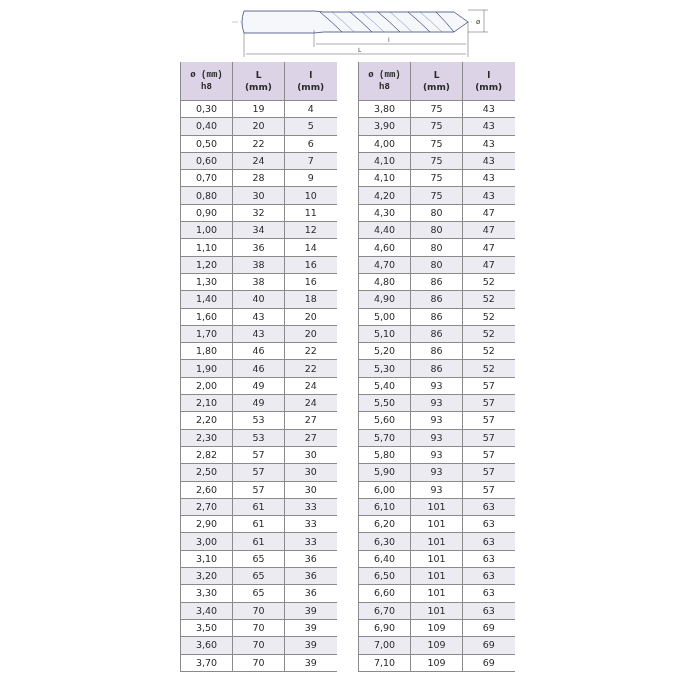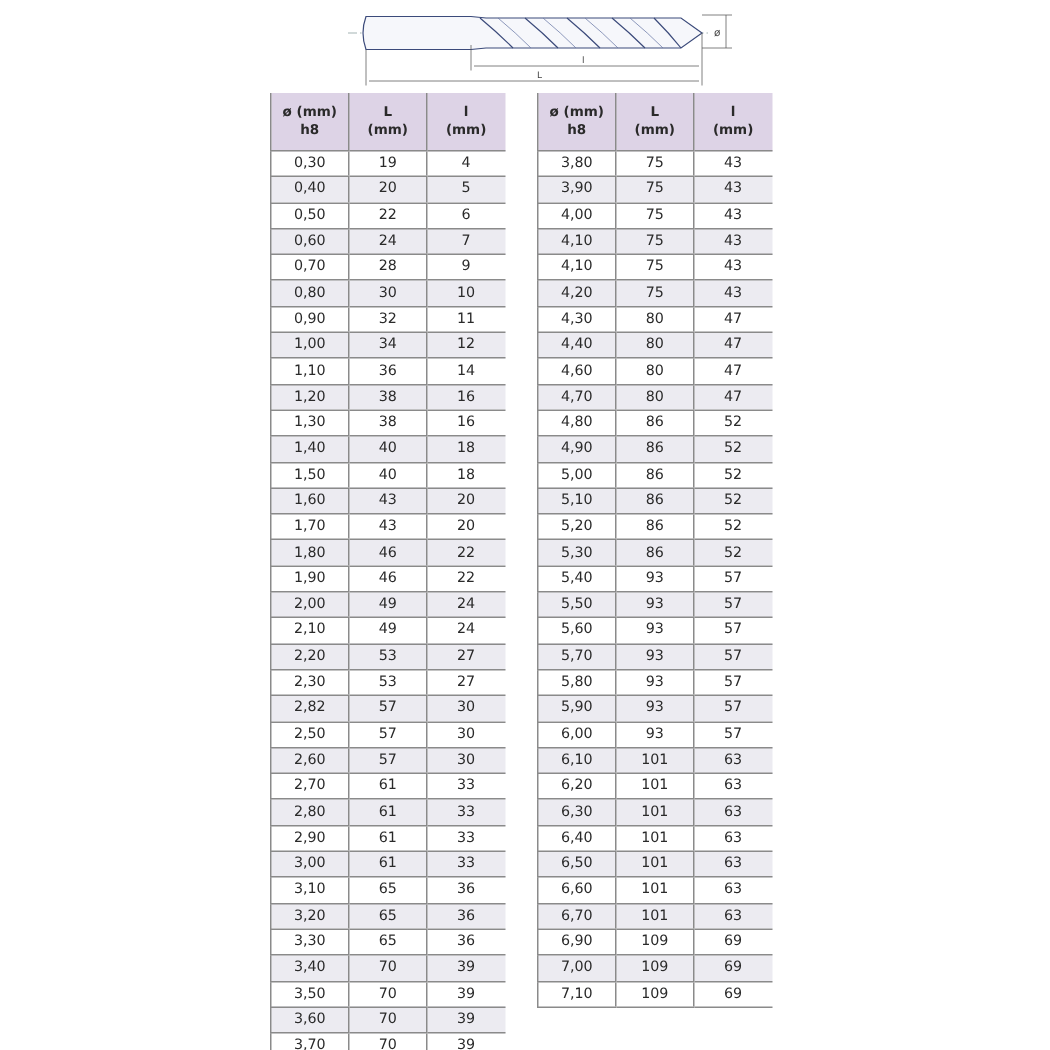--- a/index.html
+++ b/index.html
@@ -2,21 +2,21 @@
 <html><head>
 <meta charset="utf-8">
 <style>
   html, body { margin:0; padding:0; background:#ffffff; }
   body { width:700px; height:700px; position:relative; overflow:hidden; font-family:"DejaVu Sans", sans-serif; }
   .diagram { position:absolute; left:232px; top:2px; width:260px; height:56px; }
   .tbl { position:absolute; top:62px; border-collapse:collapse; table-layout:fixed; }
   .tbl.left { left:180px; }
   .tbl.right { left:358px; }
   .tbl th { background:#ddd3e6; color:#2a2a2a; font-size:9px; font-weight:bold; line-height:12px; height:38px; padding:0; text-align:center; border-left:1px solid #8a8a8a; border-bottom:1px solid #8a8a8a; }
-  .tbl th:first-child { border-left:1px solid #8a8a8a; }
+  .tbl th:first-child { border-left:1px solid #8a8a8a;font-family:Liberation Mono, monospace; }
   .tbl td { font-size:9.5px; color:#2a2a2a; text-align:center; height:16.3px; padding:0; border-left:1px solid #8a8a8a; border-bottom:1px solid #8a8a8a; line-height:16px; }
   .tbl tr:nth-child(even) td { background:#ecebf1; }
   .tbl tr:nth-child(odd) td { background:#ffffff; }
   .c1 { width:52px; } .c2 { width:52px; } .c3 { width:52px; }
 </style>
 </head>
 <body>
 
 <svg class="diagram" viewBox="0 0 260 56" xmlns="http://www.w3.org/2000/svg">
   <line x1="0" y1="20" x2="240" y2="20" stroke="#9aa" stroke-width="0.6" stroke-dasharray="6,2,1,2"></line>
@@ -104,25 +104,20 @@
         <td>1,30</td>
         <td>38</td>
         <td>16</td>
       </tr>
       <tr>
         <td>1,40</td>
         <td>40</td>
         <td>18</td>
       </tr>
       <tr>
-        <td>1,50</td>
-        <td>40</td>
-        <td>18</td>
-      </tr>
-      <tr>
         <td>1,60</td>
         <td>43</td>
         <td>20</td>
       </tr>
       <tr>
         <td>1,70</td>
         <td>43</td>
         <td>20</td>
       </tr>
       <tr>
@@ -165,25 +160,20 @@
         <td>57</td>
         <td>30</td>
       </tr>
       <tr>
         <td>2,60</td>
         <td>57</td>
         <td>30</td>
       </tr>
       <tr>
         <td>2,70</td>
-        <td>61</td>
-        <td>33</td>
-      </tr>
-      <tr>
-        <td>2,80</td>
         <td>61</td>
         <td>33</td>
       </tr>
       <tr>
         <td>2,90</td>
         <td>61</td>
         <td>33</td>
       </tr>
       <tr>
         <td>3,00</td>

